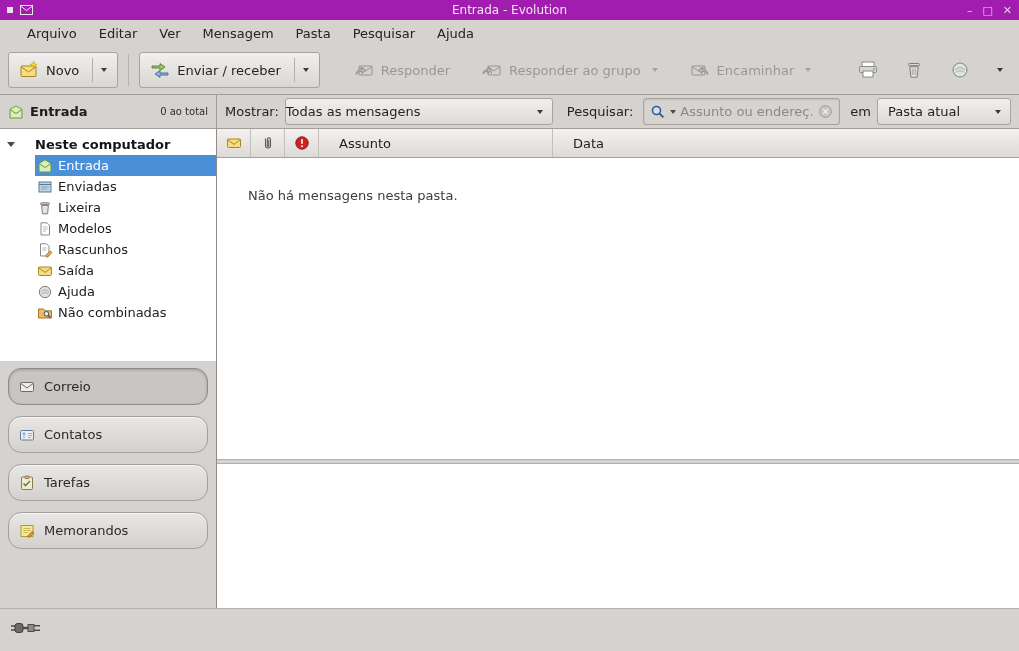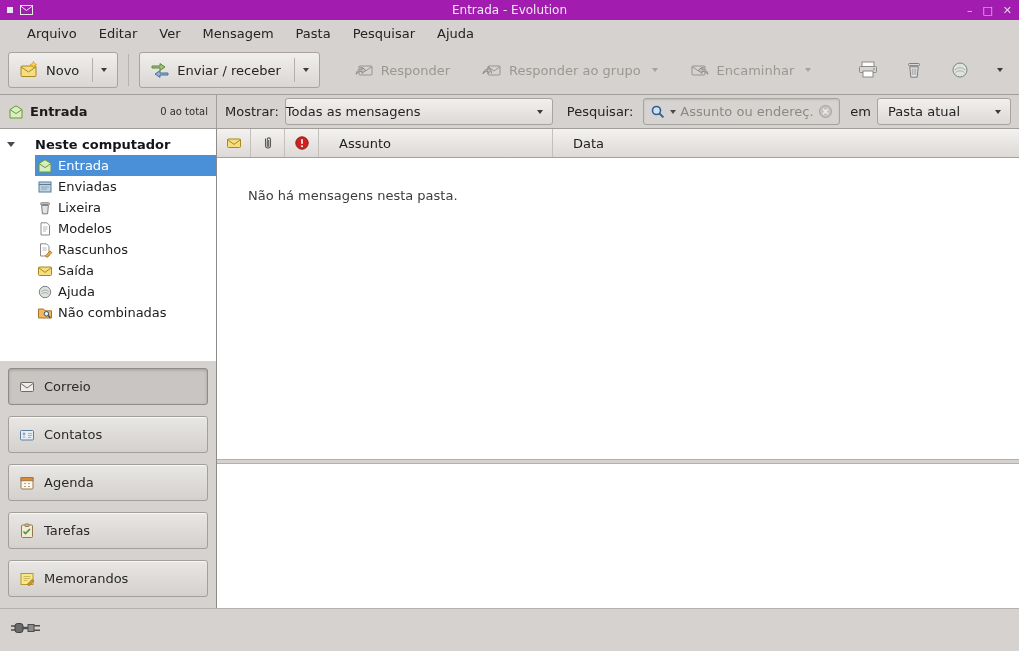--- a/index.html
+++ b/index.html
@@ -54,21 +54,21 @@
   .tree{background:#fff;height:232px;padding-top:5px;overflow:hidden}
   .tgroup{display:flex;align-items:center;height:21px;padding-left:7px;gap:20px}
   .tgroup .glabel{font-weight:bold;color:#14141c}
   .tgroup.second{margin-top:7px}
   .expander{width:0;height:0;border-left:4px solid transparent;border-right:4px solid transparent;border-top:5px solid #4a4a4a}
   .titem{display:flex;align-items:center;height:21px}
   .titem .ind{width:35px;flex:none}
   .titem .cont{flex:1;display:flex;align-items:center;gap:5px;height:100%;padding-left:2px}
   .titem.selected .cont{background:#4a90d9;color:#fff}
   .switcher{height:247px;padding:7px 8px;display:flex;flex-direction:column;gap:11px}
-  .swbtn{height:37px;border:1px solid #a39f9b;border-radius:3px;background:linear-gradient(#e9e7e5,#d3d0cd);box-shadow:inset 0 1px 0 rgba(255,255,255,.65);display:flex;align-items:center;gap:9px;padding:0 10px;color:#2a2a2a;flex:none}
+  .swbtn{height:37px;border:1px solid #a39f9b;border-radius:13px;background:linear-gradient(#e9e7e5,#d3d0cd);box-shadow:inset 0 1px 0 rgba(255,255,255,.65);display:flex;align-items:center;gap:9px;padding:0 10px;color:#2a2a2a;flex:none}
   .swbtn.active{background:#c9c5c2;box-shadow:inset 0 1px 3px rgba(0,0,0,.22);border-color:#8f8b87}
 
   
   .colheader{position:absolute;left:217px;top:129px;right:0;height:29px;background:linear-gradient(#f4f2f0,#dcd9d6);border-bottom:1px solid #a5a19d;display:flex}
   .col{border-right:1px solid #c3bfbb;display:flex;align-items:center;color:#1f1f1f}
   .col.icon{width:34px;justify-content:center;flex:none}
   .col.de{width:232px;padding-left:20px;flex:none}
   .col.assunto{width:234px;padding-left:20px;flex:none}
   .col.data{flex:1;padding-left:20px;border-right:none}
   .listarea{position:absolute;left:217px;top:158px;right:0;height:360px;background:#fff}
@@ -324,28 +324,20 @@
       <svg width="16" height="16" viewBox="0 0 16 16">
           <rect x="1.5" y="3.5" width="13" height="9.5" rx="1" fill="#e8eef4" stroke="#5f7f9b"></rect>
           <circle cx="5" cy="7" r="1.4" fill="#8fa8bf"></circle>
           <path d="M3.4 10.6c.3-1.5 3-1.5 3.2 0z" fill="#8fa8bf"></path>
           <path d="M9 6.5h4M9 8.5h4M9 10.5h3" stroke="#9db2c4"></path>
         </svg>
       <span>Contatos</span>
     </div>
     <div class="swbtn">
       <svg width="16" height="16" viewBox="0 0 16 16">
-          <rect x="2" y="2.5" width="12" height="11.5" rx="1" fill="#fbf7ee" stroke="#9a7b4f"></rect>
-          <rect x="2" y="2.5" width="12" height="3.2" fill="#e08a2e" stroke="#9a7b4f"></rect>
-          <path d="M5 8.5h2M9 8.5h2M5 11.5h2M9 11.5h2" stroke="#b9a27f"></path>
-        </svg>
-      <span>Agenda</span>
-    </div>
-    <div class="swbtn">
-      <svg width="16" height="16" viewBox="0 0 16 16">
           <rect x="2.5" y="2" width="11" height="12.5" rx="1" fill="#f4ead2" stroke="#8f7a4f"></rect>
           <rect x="6" y="1" width="4" height="2.5" rx="0.8" fill="#c9c2ad" stroke="#8f7a4f"></rect>
           <path d="M4.5 8.5l2 2 4.5-4.5" fill="none" stroke="#3f9a3f" stroke-width="1.6"></path>
         </svg>
       <span>Tarefas</span>
     </div>
     <div class="swbtn">
       <svg width="16" height="16" viewBox="0 0 16 16">
           <rect x="2" y="2.5" width="12" height="11" fill="#f8e98a" stroke="#b09a2f"></rect>
           <path d="M4.5 5.5h7M4.5 7.5h7M4.5 9.5h4" stroke="#c9b85a"></path>

